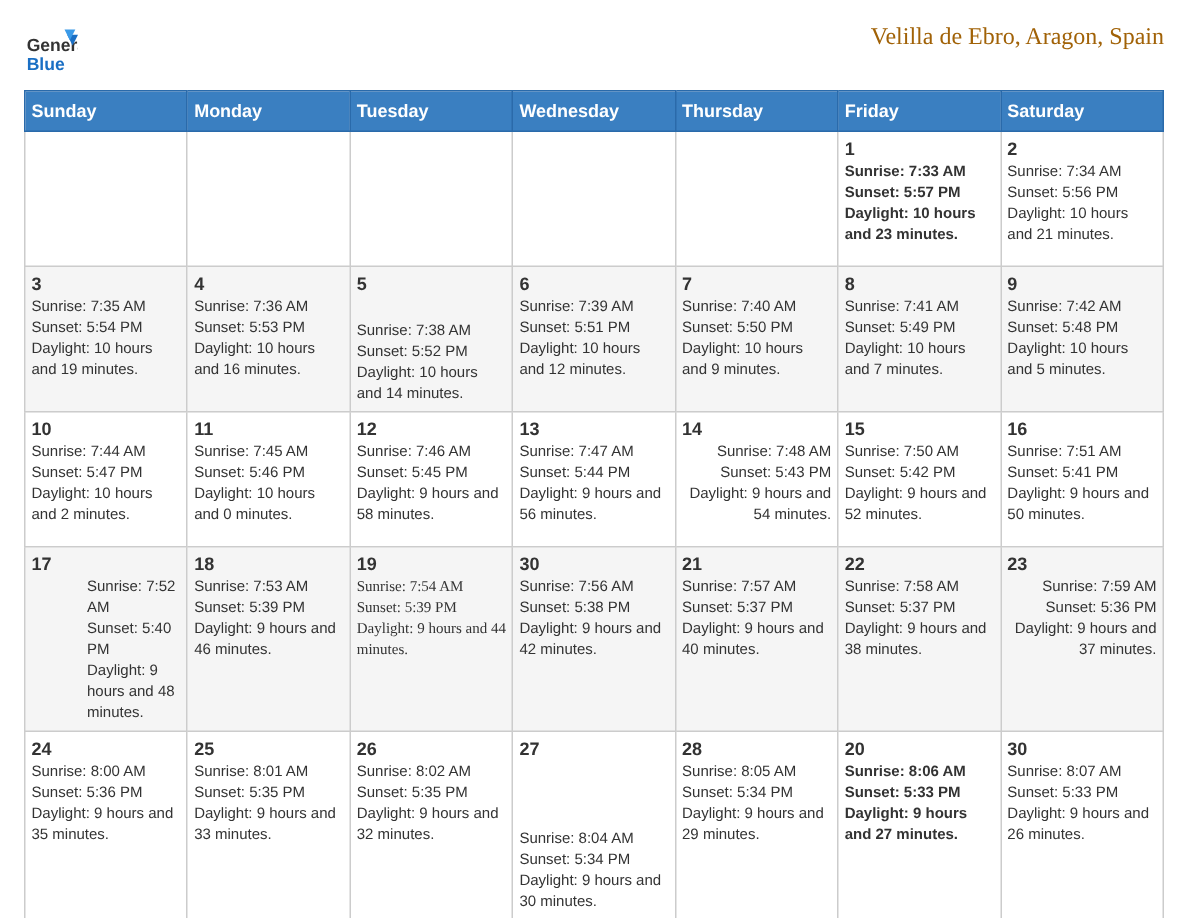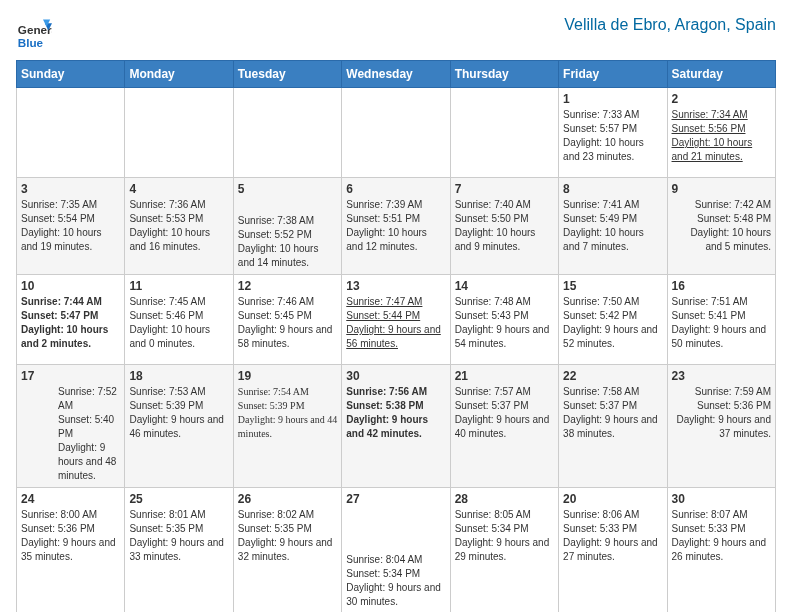--- a/index.html
+++ b/index.html
@@ -28,21 +28,22 @@
     .title-area {
       text-align: right;
     }
     .month-title {
       font-size: 32px;
       font-weight: bold;
       color: #333;
     }
     .location {
       font-size: 16px;
-      color: #0369a1;
+      color: #a16207;
+      font-family: Liberation Serif, serif;
     }
     table {
       width: 100%;
       border-collapse: collapse;
       table-layout: fixed;
       padding-left: 28px;
     }
     thead th {
       background-color: #3a7fc1;
       color: #fff;
@@ -111,27 +112,27 @@
   </thead>
   <tbody id="calendar-body">
   <tr>
         <td class="empty-cell"></td>
         <td class="empty-cell"></td>
         <td class="empty-cell"></td>
         <td class="empty-cell"></td>
         <td class="empty-cell"></td>
         <td>
           <span class="day-num">1</span>
-          <div class="day-info" style="white-space: pre-line;">Sunrise: 7:33 AM
+          <div class="day-info" style="white-space: pre-line; font-weight: bold;">Sunrise: 7:33 AM
 Sunset: 5:57 PM
 Daylight: 10 hours and 23 minutes.</div>
         </td>
         <td>
           <span class="day-num">2</span>
-          <div class="day-info" style="white-space: pre-line; text-decoration: underline;">Sunrise: 7:34 AM
+          <div class="day-info" style="white-space: pre-line;">Sunrise: 7:34 AM
 Sunset: 5:56 PM
 Daylight: 10 hours and 21 minutes.</div>
         </td>
       </tr>
       <tr>
         <td>
           <span class="day-num">3</span>
           <div class="day-info" style="white-space: pre-line;">Sunrise: 7:35 AM
 Sunset: 5:54 PM
 Daylight: 10 hours and 19 minutes.</div>
@@ -161,53 +162,53 @@
 Daylight: 10 hours and 9 minutes.</div>
         </td>
         <td>
           <span class="day-num">8</span>
           <div class="day-info" style="white-space: pre-line;">Sunrise: 7:41 AM
 Sunset: 5:49 PM
 Daylight: 10 hours and 7 minutes.</div>
         </td>
         <td>
           <span class="day-num">9</span>
-          <div class="day-info" style="white-space: pre-line; text-align: right;">Sunrise: 7:42 AM
+          <div class="day-info" style="white-space: pre-line;">Sunrise: 7:42 AM
 Sunset: 5:48 PM
 Daylight: 10 hours and 5 minutes.</div>
         </td>
       </tr>
       <tr>
         <td>
           <span class="day-num">10</span>
-          <div class="day-info" style="white-space: pre-line; font-weight: bold;">Sunrise: 7:44 AM
+          <div class="day-info" style="white-space: pre-line;">Sunrise: 7:44 AM
 Sunset: 5:47 PM
 Daylight: 10 hours and 2 minutes.</div>
         </td>
         <td>
           <span class="day-num">11</span>
           <div class="day-info" style="white-space: pre-line;">Sunrise: 7:45 AM
 Sunset: 5:46 PM
 Daylight: 10 hours and 0 minutes.</div>
         </td>
         <td>
           <span class="day-num">12</span>
           <div class="day-info" style="white-space: pre-line;">Sunrise: 7:46 AM
 Sunset: 5:45 PM
 Daylight: 9 hours and 58 minutes.</div>
         </td>
         <td>
           <span class="day-num">13</span>
-          <div class="day-info" style="white-space: pre-line; text-decoration: underline;">Sunrise: 7:47 AM
+          <div class="day-info" style="white-space: pre-line;">Sunrise: 7:47 AM
 Sunset: 5:44 PM
 Daylight: 9 hours and 56 minutes.</div>
         </td>
         <td>
           <span class="day-num">14</span>
-          <div class="day-info" style="white-space: pre-line;">Sunrise: 7:48 AM
+          <div class="day-info" style="white-space: pre-line; text-align: right;">Sunrise: 7:48 AM
 Sunset: 5:43 PM
 Daylight: 9 hours and 54 minutes.</div>
         </td>
         <td>
           <span class="day-num">15</span>
           <div class="day-info" style="white-space: pre-line;">Sunrise: 7:50 AM
 Sunset: 5:42 PM
 Daylight: 9 hours and 52 minutes.</div>
         </td>
         <td>
@@ -231,21 +232,21 @@
 Daylight: 9 hours and 46 minutes.</div>
         </td>
         <td>
           <span class="day-num">19</span>
           <div class="day-info" style="white-space: pre-line; font-family: Liberation Serif, serif;">Sunrise: 7:54 AM
 Sunset: 5:39 PM
 Daylight: 9 hours and 44 minutes.</div>
         </td>
         <td>
           <span class="day-num">30</span>
-          <div class="day-info" style="white-space: pre-line; font-weight: bold;">Sunrise: 7:56 AM
+          <div class="day-info" style="white-space: pre-line;">Sunrise: 7:56 AM
 Sunset: 5:38 PM
 Daylight: 9 hours and 42 minutes.</div>
         </td>
         <td>
           <span class="day-num">21</span>
           <div class="day-info" style="white-space: pre-line;">Sunrise: 7:57 AM
 Sunset: 5:37 PM
 Daylight: 9 hours and 40 minutes.</div>
         </td>
         <td>
@@ -287,21 +288,21 @@
 Daylight: 9 hours and 30 minutes.</div>
         </td>
         <td>
           <span class="day-num">28</span>
           <div class="day-info" style="white-space: pre-line;">Sunrise: 8:05 AM
 Sunset: 5:34 PM
 Daylight: 9 hours and 29 minutes.</div>
         </td>
         <td>
           <span class="day-num">20</span>
-          <div class="day-info" style="white-space: pre-line;">Sunrise: 8:06 AM
+          <div class="day-info" style="white-space: pre-line; font-weight: bold;">Sunrise: 8:06 AM
 Sunset: 5:33 PM
 Daylight: 9 hours and 27 minutes.</div>
         </td>
         <td>
           <span class="day-num">30</span>
           <div class="day-info" style="white-space: pre-line;">Sunrise: 8:07 AM
 Sunset: 5:33 PM
 Daylight: 9 hours and 26 minutes.</div>
         </td>
       </tr>

